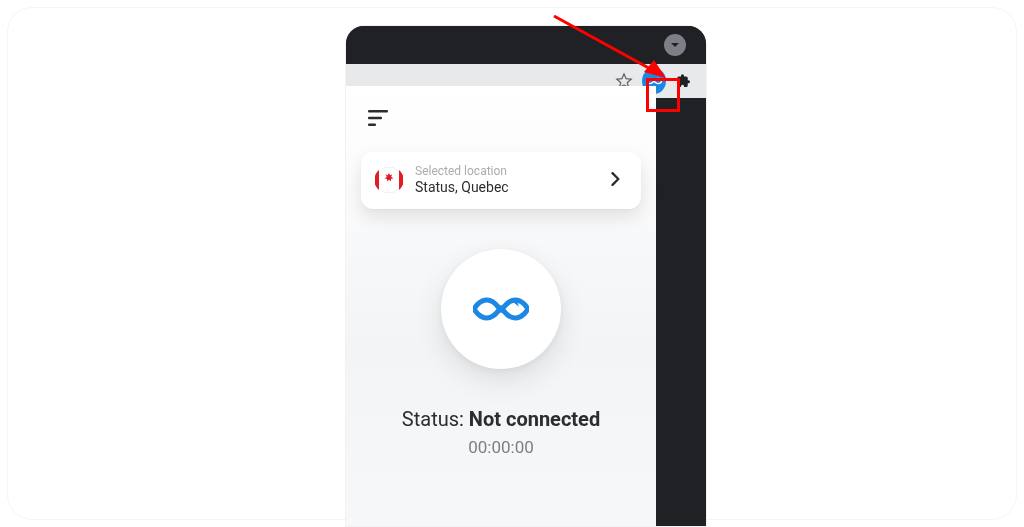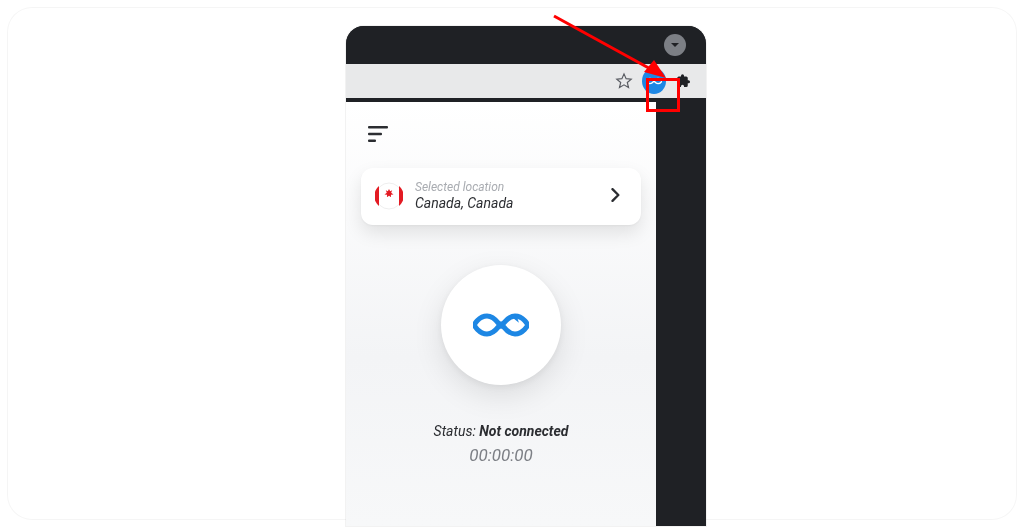--- a/index.html
+++ b/index.html
@@ -81,25 +81,24 @@
     border: 3px solid #f00;
     width: 34px;
     height: 34px;
     pointer-events: none;
   }
   .arrow-svg { position: absolute; pointer-events: none; }
   
   .popup {
     position: absolute;
     left: 0;
-    top: 76px;
+    top: 60px;
     width: 310px;
     bottom: 0;
     background: linear-gradient(180deg, #ffffff 0%, #f3f4f6 60%, #f7f8f9 100%);
-    font-style: italic;
   }
   .popup-inner {
     padding: 18px 12px 0 12px;
     height: 100%;
     position: relative;
     display:flex;
     flex-direction:column;
     align-items:center;
   }
   .menu-btn {
@@ -143,21 +142,21 @@
     border-radius: 50%;
     background: #fff;
     box-shadow: 0 10px 30px rgba(0,0,0,0.10), 0 2px 6px rgba(0,0,0,0.06);
     display: flex;
     align-items: center;
     justify-content: center;
     cursor: pointer;
     margin-bottom: 38px;
   }
   .status-line {
-    font-size: 14px;
+    font-size: 20px;
     color: #2b2d31;
   }
   .status-line .b { font-weight: 700; }
   .timer {
     font-size: 17px;
     color: #7c7f85;
     margin-top: 6px;
   }
   
   .dark-col {
@@ -222,21 +221,21 @@
           <div class="flag">
             <svg width="28" height="28" viewBox="0 0 28 28">
               <circle cx="14" cy="14" r="13" fill="#fff" stroke="#eee"></circle>
               <path d="M4 4 a13 13 0 000 20 L4 4" fill="#e31b23"></path>
               <path d="M24 4 a13 13 0 010 20 L24 4" fill="#e31b23"></path>
               <path d="M14 7 l1.2 2.2 2-.9-1 2.4 2.3 1.8-2.6.3.2 2.5-2.1-1.6-2.1 1.6.2-2.5-2.6-.3 2.3-1.8-1-2.4 2 .9z" fill="#e31b23"></path>
             </svg>
           </div>
           <div class="loc-text">
             <div class="loc-label">Selected location</div>
-            <div class="loc-value">Canada, Canada</div>
+            <div class="loc-value">Status, Quebec</div>
           </div>
           <div class="chev-right">
             <svg width="14" height="14" viewBox="0 0 12 12">
                 <path d="M3 1 L8 6 L3 11" fill="none" stroke="#2b2d31" stroke-width="2" stroke-linecap="round" stroke-linejoin="round"></path>
               </svg>
           </div>
         </div>
 
         <div class="connect-btn">
           <svg width="56" height="36" viewBox="0 0 100 52">

